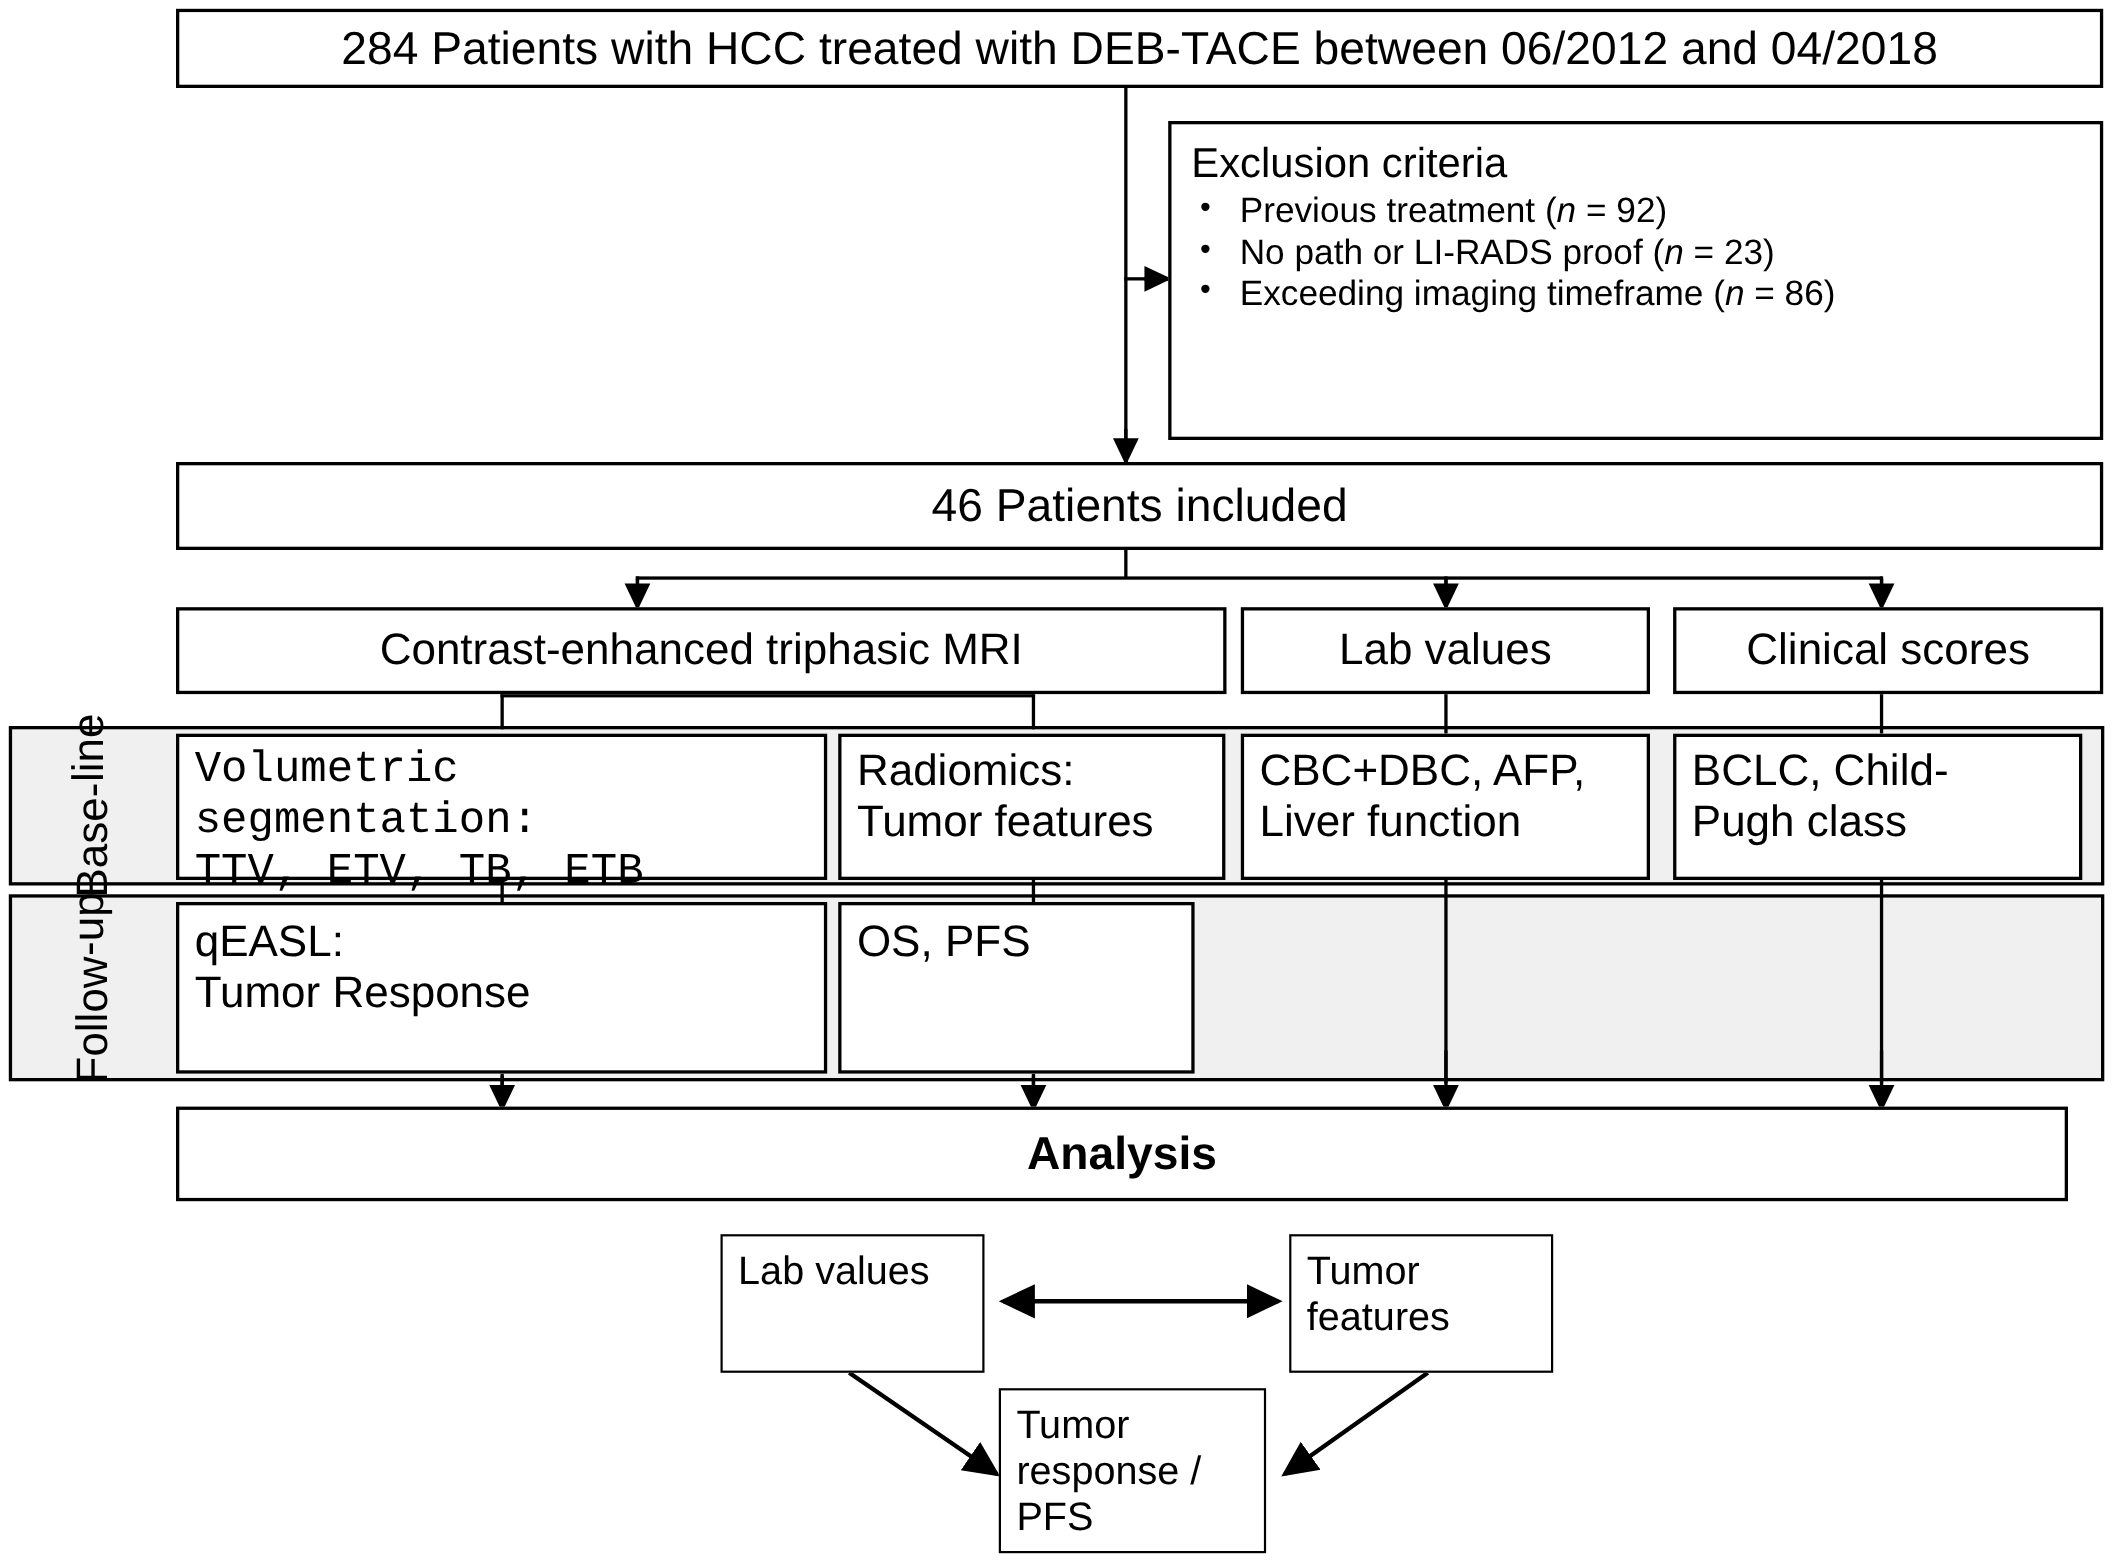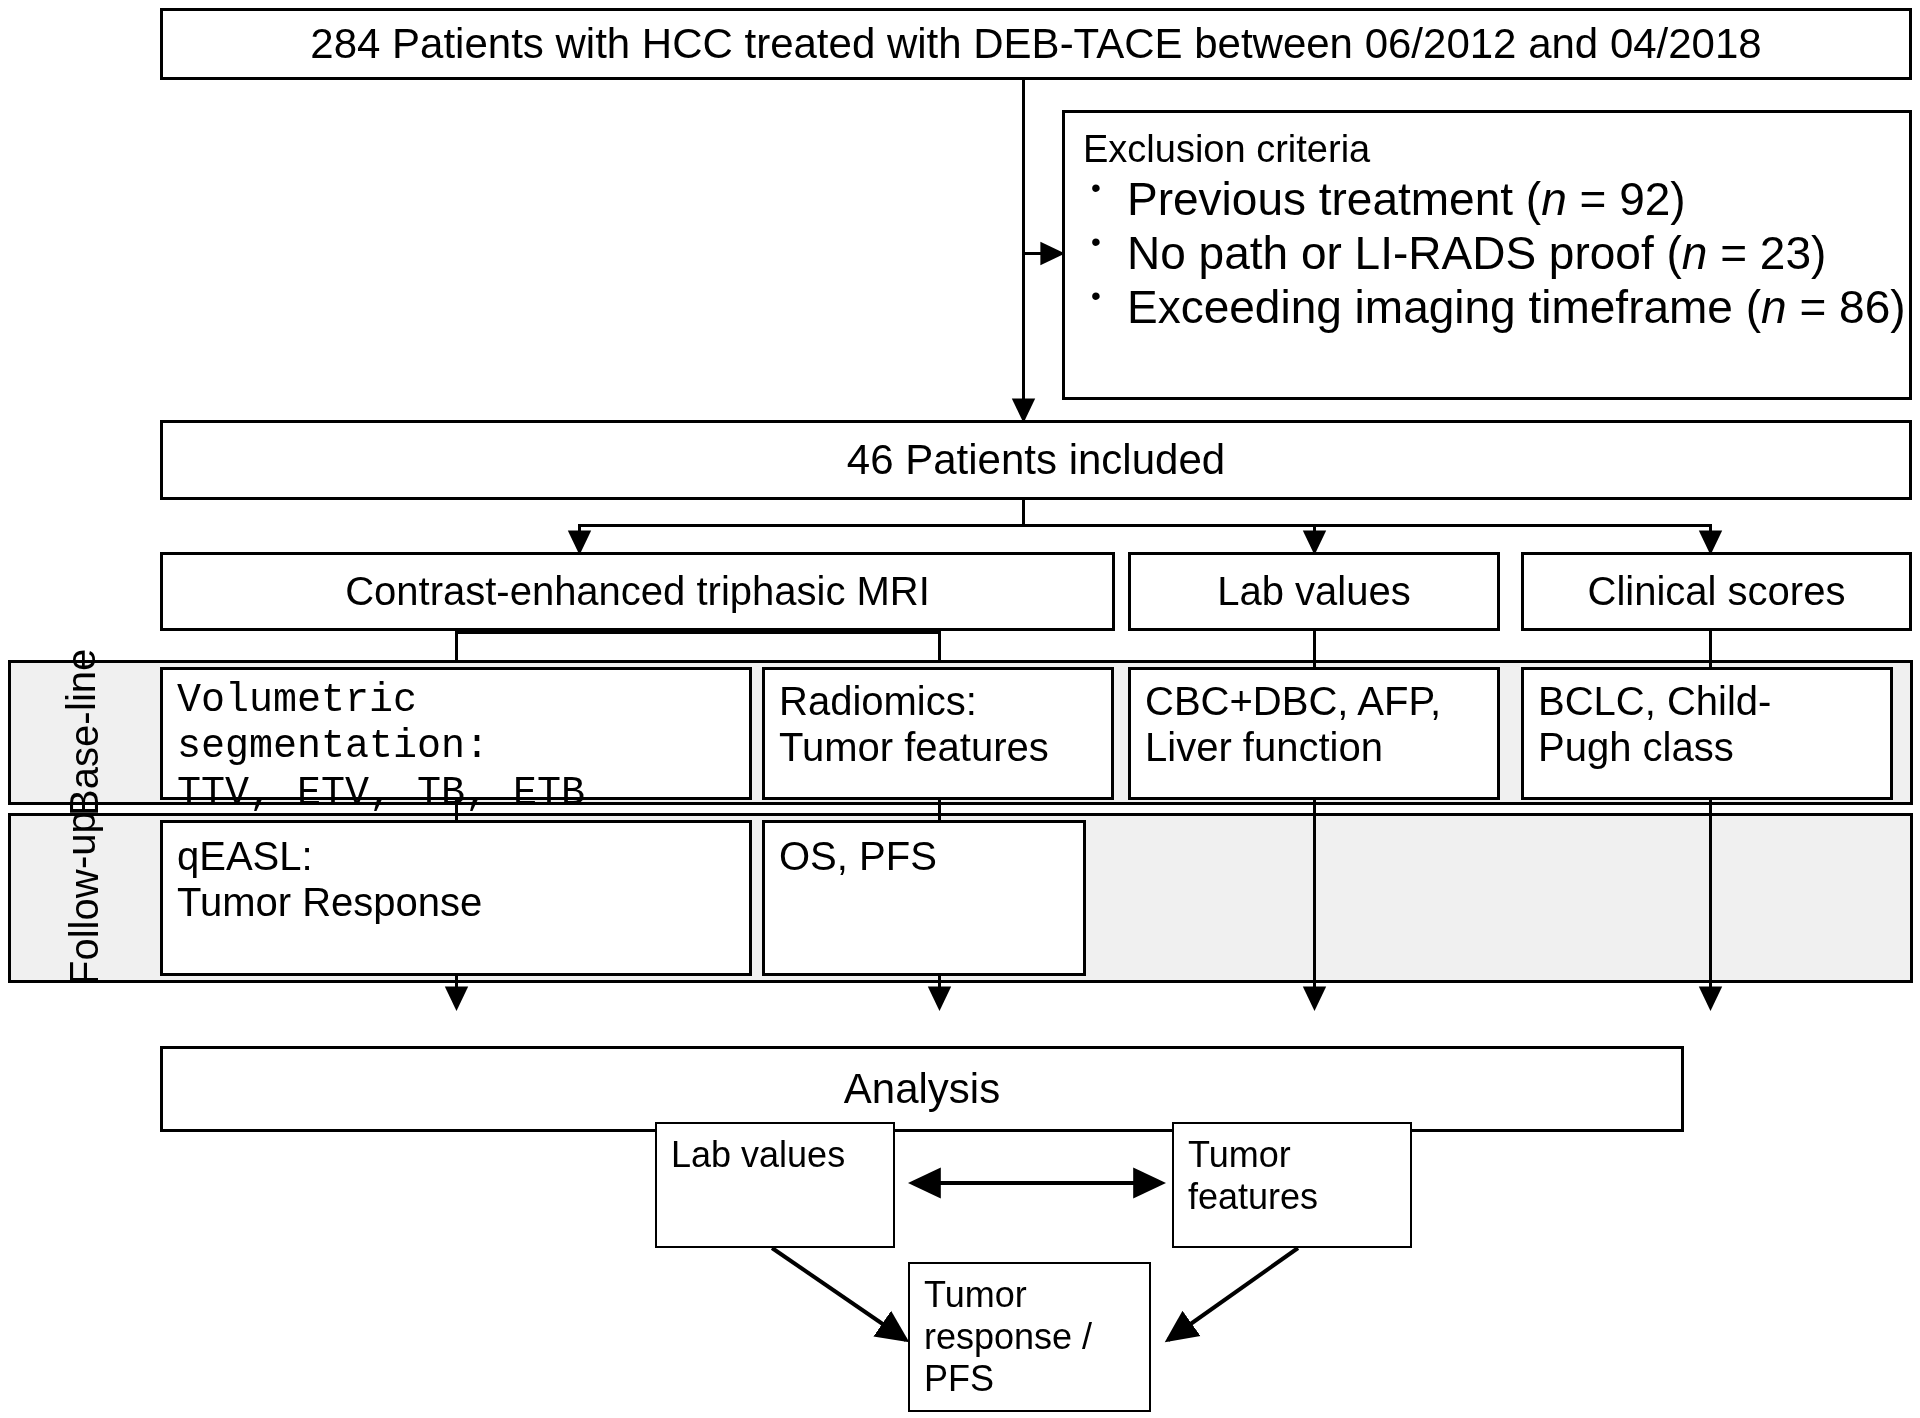--- a/index.html
+++ b/index.html
@@ -80,21 +80,21 @@
     font-size: 38px;
     margin: 0 0 2px 0;
     display: block;
   }
   ul.excl {
     list-style: none;
     margin: 0;
     padding: 0;
   }
   ul.excl li {
-    font-size: 46px;
+    font-size: 32px;
     position: relative;
     padding-left: 44px;
     line-height: 1.17;
     white-space: nowrap;
   }
   ul.excl li::before {
     content: "\2022";
     position: absolute;
     left: 8px;
     top: -1px;
@@ -245,21 +245,21 @@
     <div>
       <div>qEASL:</div>
       <div>Tumor Response</div>
     </div>
   </div>
 
   <div class="box topleft t40" style="left:762px; top:820px; width:324px; height:156px; padding:10px 14px;">
     <div>OS, PFS</div>
   </div>
 
-  <div class="box t42" style="left:160px; top:1046px; width:1524px; height:86px;">
+  <div class="box t42" style="left:160px; top:1006px; width:1720px; height:86px;font-weight:bold;">
     <span>Analysis</span>
   </div>
 
   <div class="box topleft t36 thin" style="left:655px; top:1122px; width:240px; height:126px; padding:10px 14px;">
     <div>Lab values</div>
   </div>
 
   <div class="box topleft t36 thin" style="left:1172px; top:1122px; width:240px; height:126px; padding:10px 14px;">
     <div>
       <div>Tumor</div>

